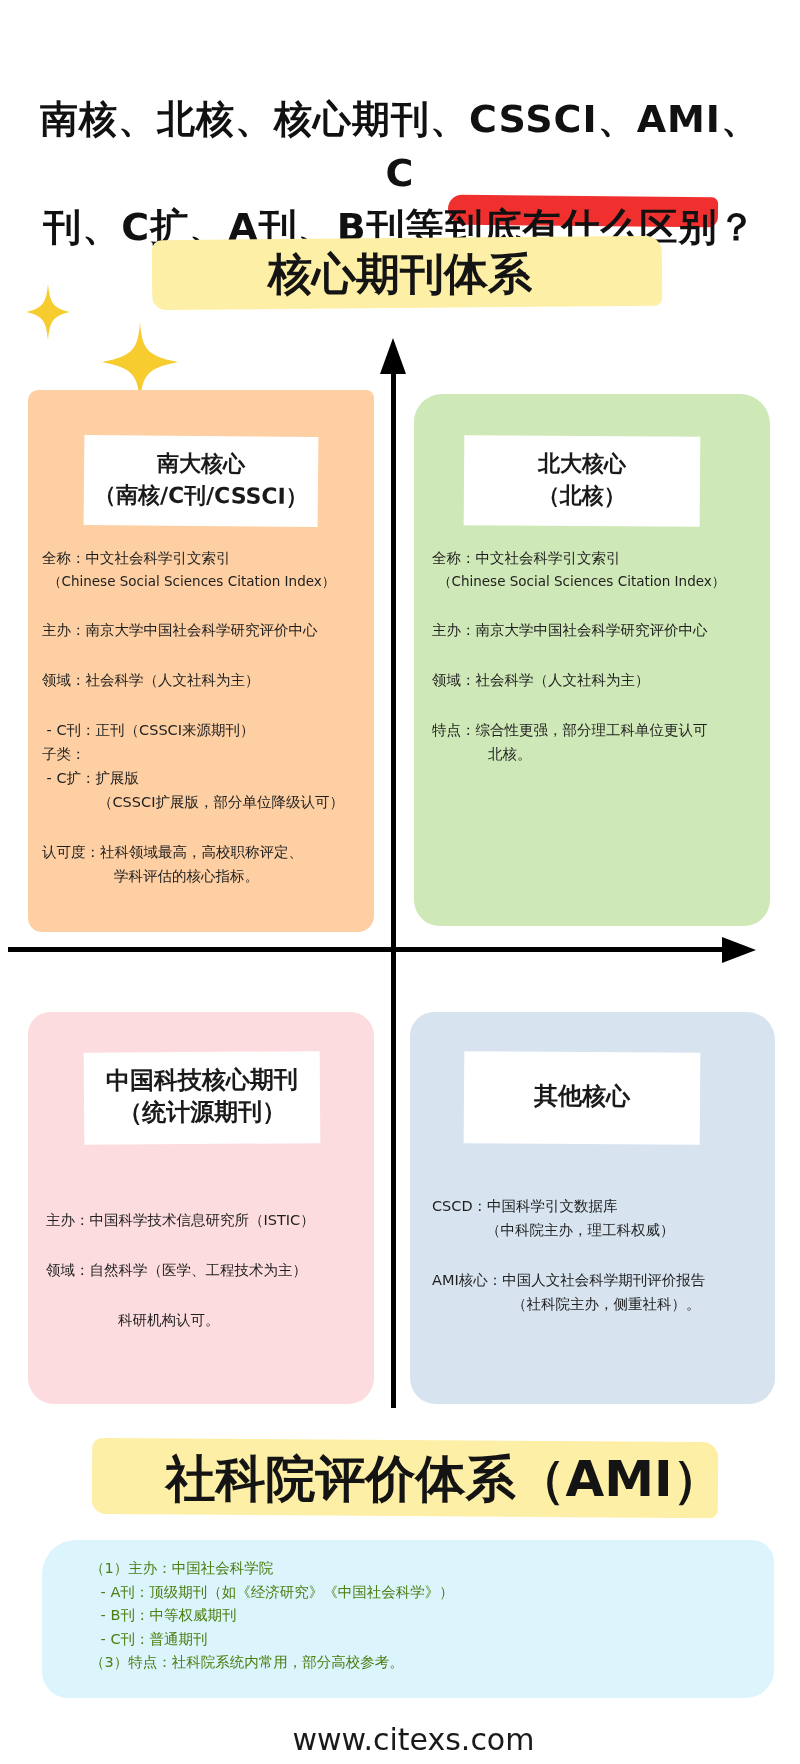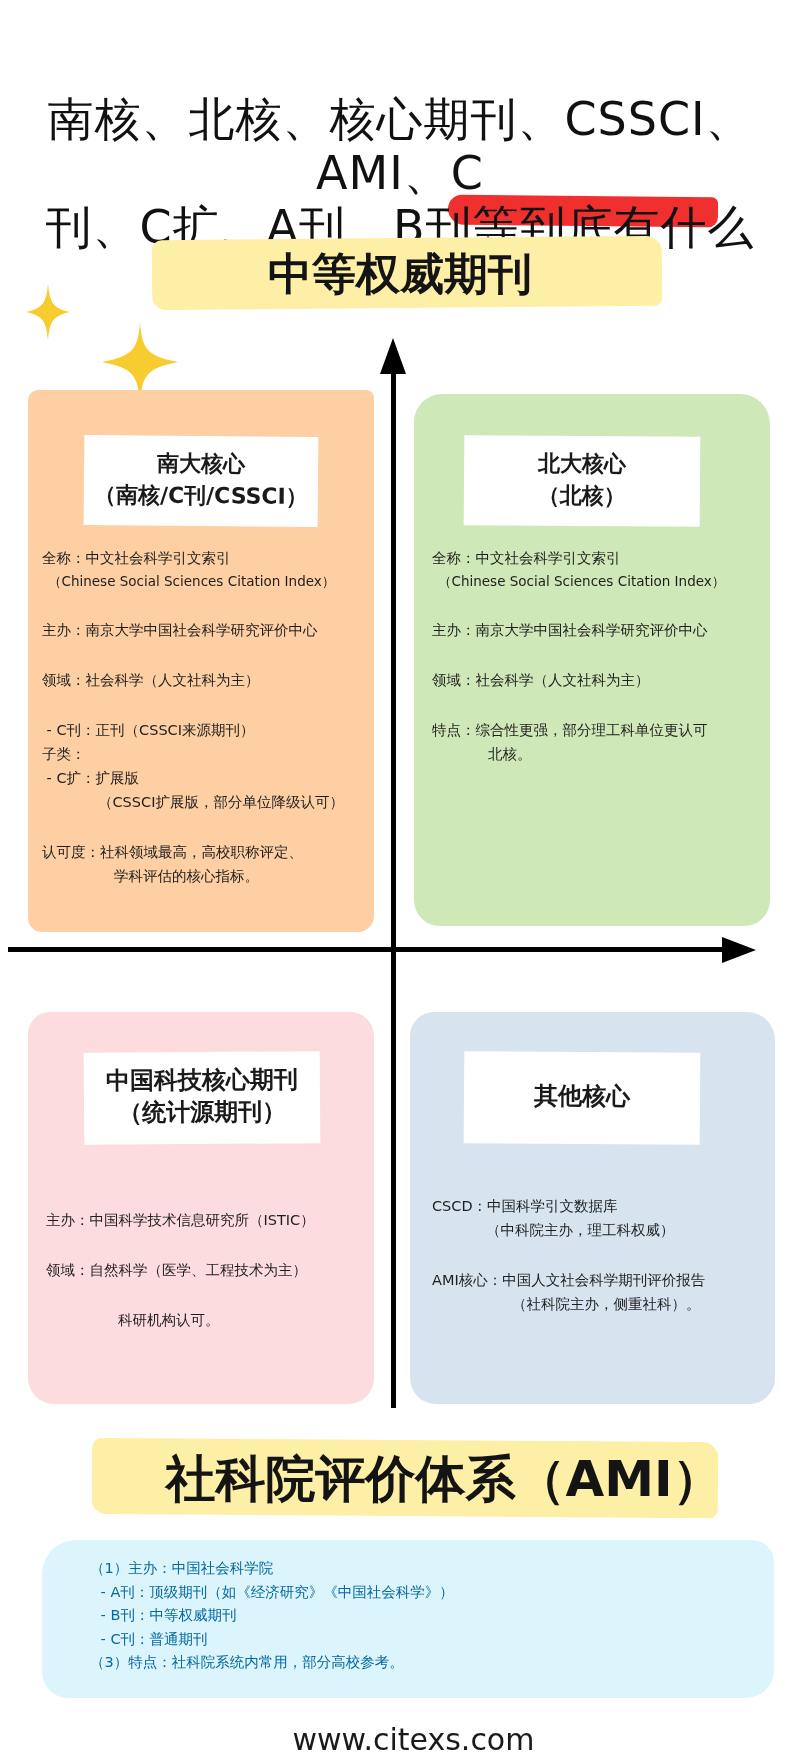--- a/index.html
+++ b/index.html
@@ -1,21 +1,21 @@
 <!DOCTYPE html>
 <html><head>
   <meta charset="utf-8">
   <style>
     * { box-sizing: border-box; margin: 0; padding: 0; }
     html, body { width: 800px; height: 1764px; background: #ffffff; overflow: hidden; }
     body { position: relative; font-family: "DejaVu Sans", "Liberation Sans", sans-serif; color: #1a1a1a; }
 
     .main-title {
       position: absolute; left: 40px; top: 92px; width: 720px;
-      text-align: center; font-weight: normal; font-size: 46px; line-height: 54px;
+      text-align: center; font-weight: bold; font-size: 38px; line-height: 54px;
       letter-spacing: 1px; color: #111; font-family: "DejaVu Sans", sans-serif;
     }
     .red-underline {
       position: absolute; left: 448px; top: 196px; width: 270px; height: 30px;
       background: #f0302f; border-radius: 14px 6px 10px 16px;
       transform: rotate(0.6deg);
     }
 
     .highlight-banner {
       position: absolute; background: #fdefa6;
@@ -83,40 +83,40 @@
 
     .tl-text { left: 42px; top: 546px; }
     .tr-text { left: 432px; top: 546px; }
     .bl-text { left: 46px; top: 1208px; }
     .br-text { left: 432px; top: 1194px; }
 
     .ami-box {
       position: absolute; left: 42px; top: 1540px; width: 732px; height: 158px;
       background: #dcf4fc; border-radius: 34px 22px 28px 26px;
     }
-    .ami-text { position: absolute; left: 90px; top: 1557px; font-size: 14.5px; line-height: 23.5px; color: #0369a1; }
+    .ami-text { position: absolute; left: 90px; top: 1557px; font-size: 14.5px; line-height: 23.5px; color: #4d7c0f; }
     .ami-text .row { display: block; white-space: nowrap; }
     .ami-text .item { padding-left: 6px; }
 
     .footer-url {
       position: absolute; left: 0; top: 1720px; width: 800px; text-align: center;
       font-size: 30px; line-height: 40px; color: #1a1a1a; font-family: "DejaVu Sans", sans-serif; padding-left: 27px;
     }
   </style>
 </head>
 <body>
 
 <div class="red-underline"></div>
 <h1 class="main-title">
   <span style="display:block">南核、北核、核心期刊、CSSCI、AMI、C</span>
   <span style="display:block">刊、C扩、A刊、B刊等到底有什么区别？</span>
 </h1>
 
 <div class="highlight-banner banner-1"></div>
-<h2 class="section-title section-title-1">中等权威期刊</h2>
+<h2 class="section-title section-title-1">核心期刊体系</h2>
 
 <div class="star" style="left:26px; top:284px;">
   <svg width="44" height="56" viewBox="0 0 44 56">
     <path d="M22 0 C24 18 26 24 44 28 C26 32 24 38 22 56 C20 38 18 32 0 28 C18 24 20 18 22 0 Z" fill="#f7cc2f"></path>
   </svg>
 </div>
 <div class="star" style="left:102px; top:322px;">
   <svg width="76" height="82" viewBox="0 0 76 82">
     <path d="M38 0 C40 26 44 34 76 40 C44 46 40 54 38 82 C36 54 32 46 0 40 C32 34 36 26 38 0 Z" fill="#f7cc2f"></path>
   </svg>

